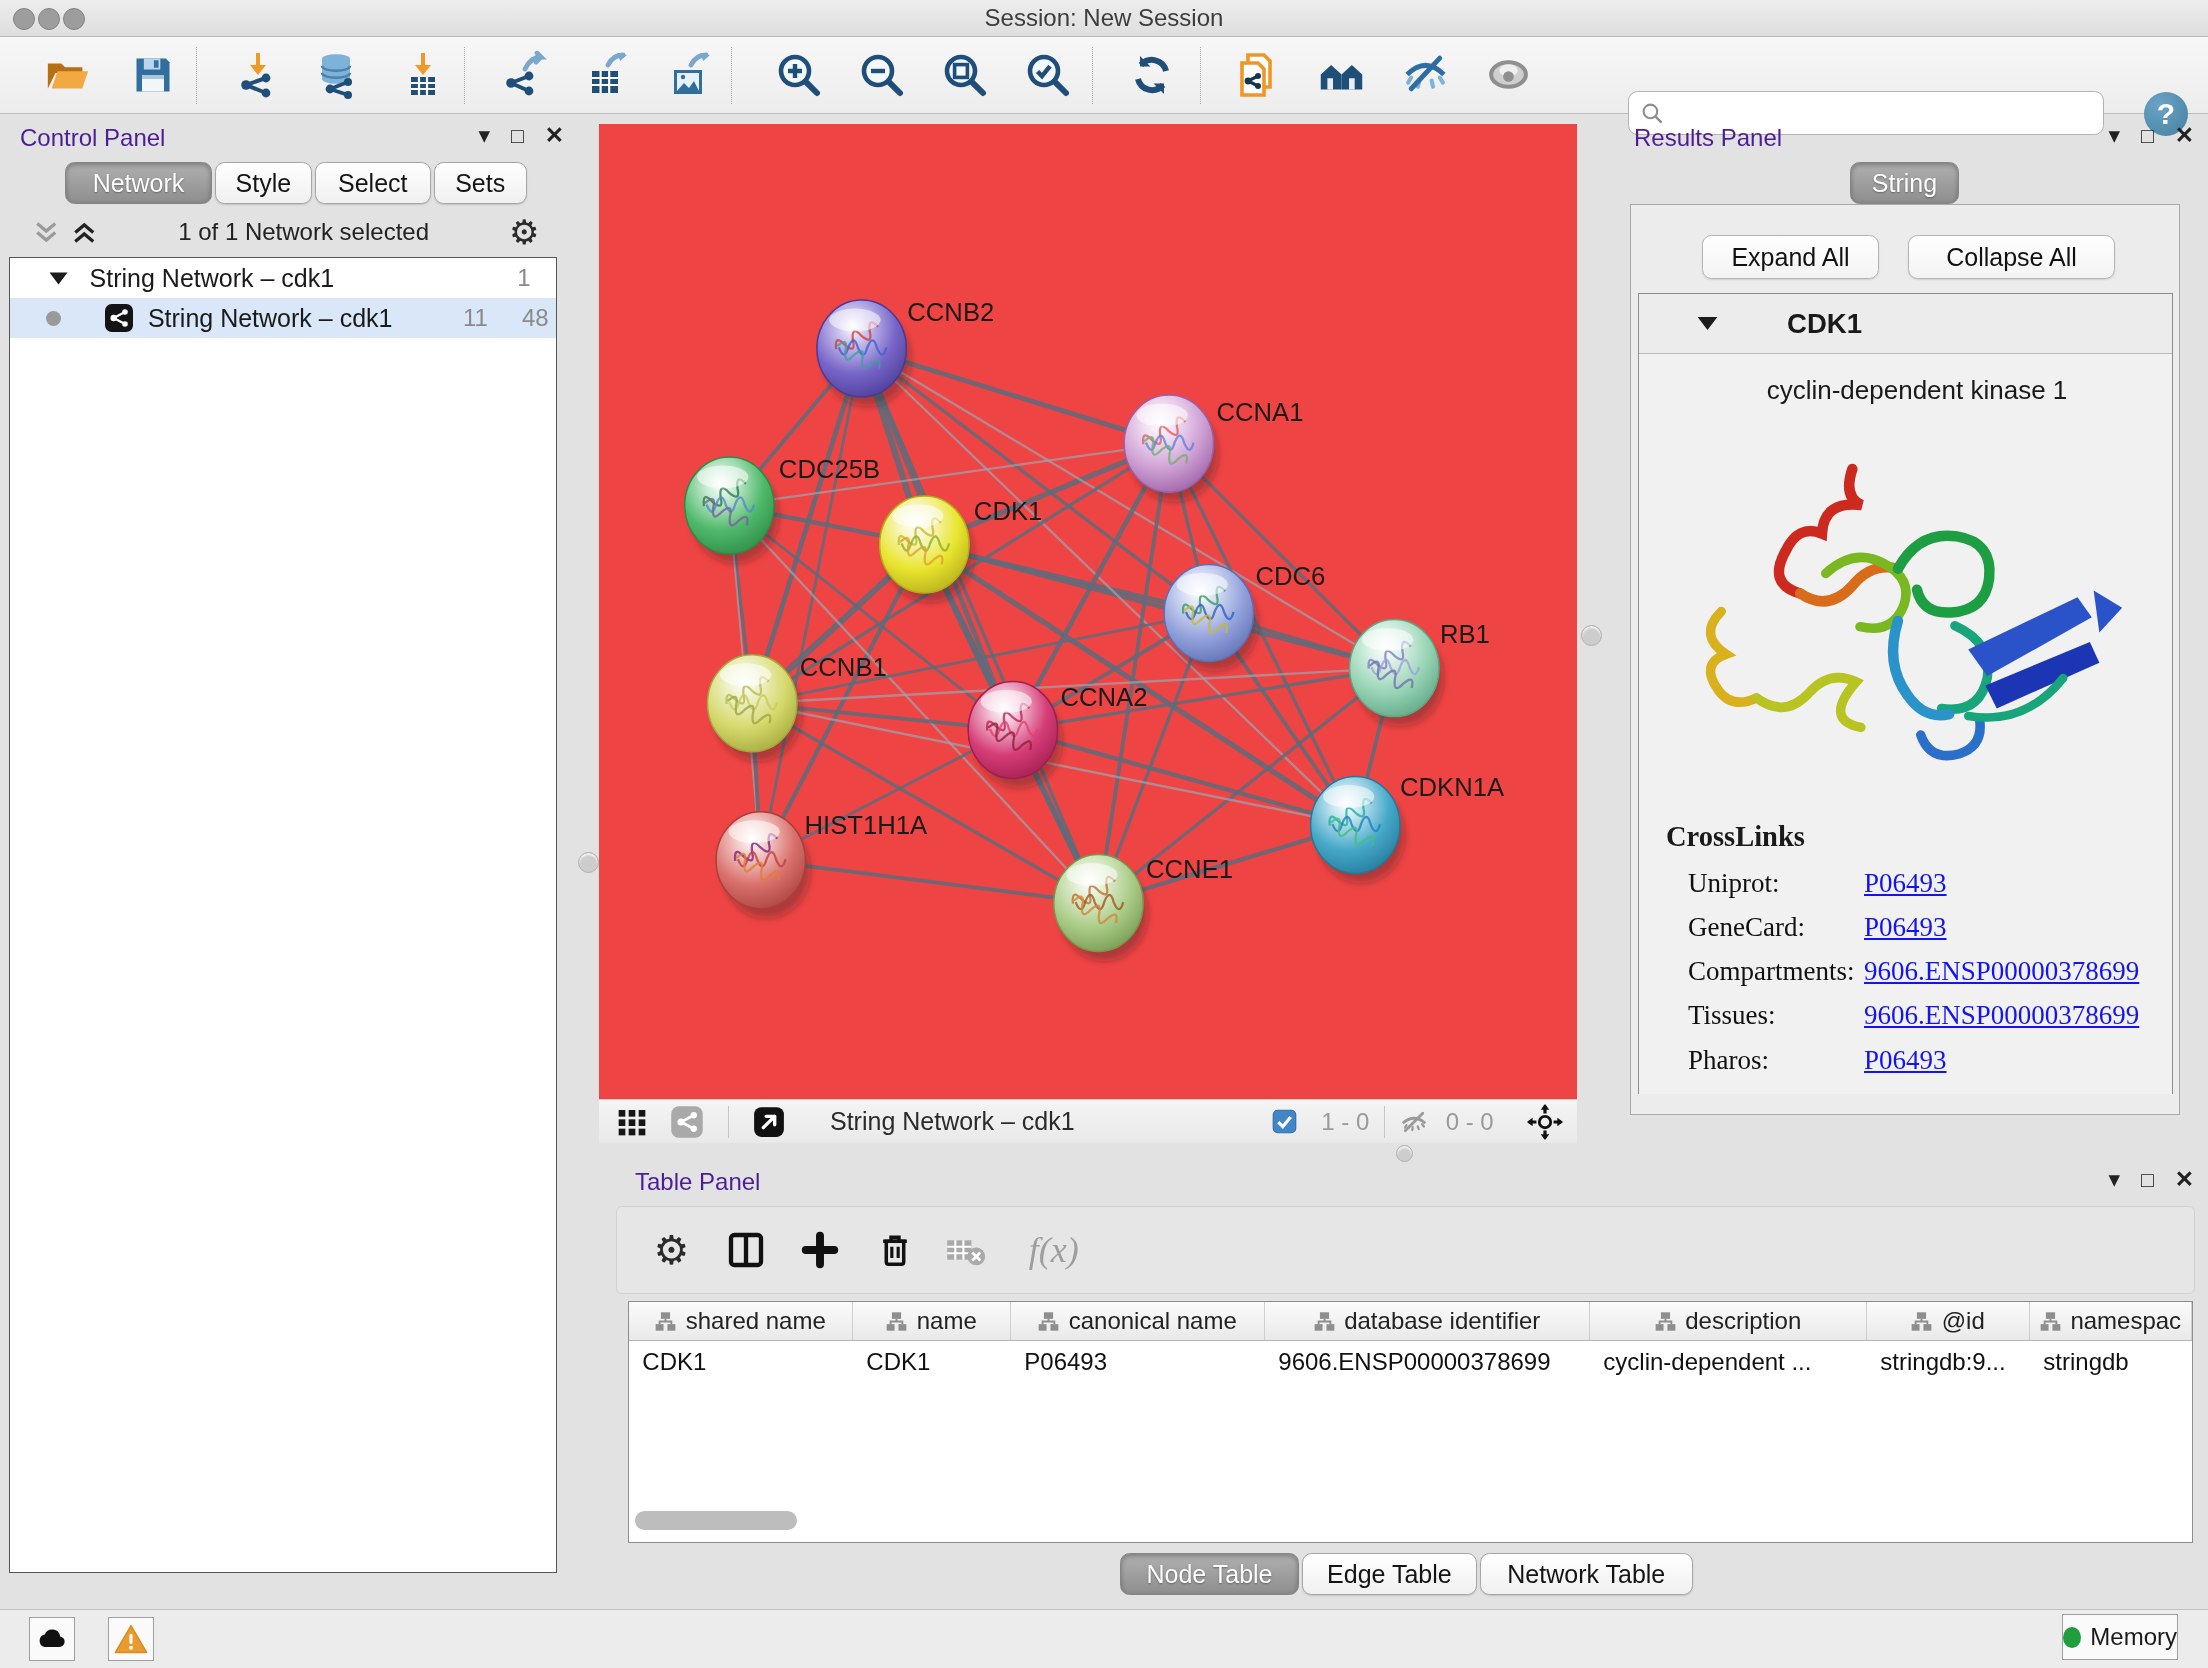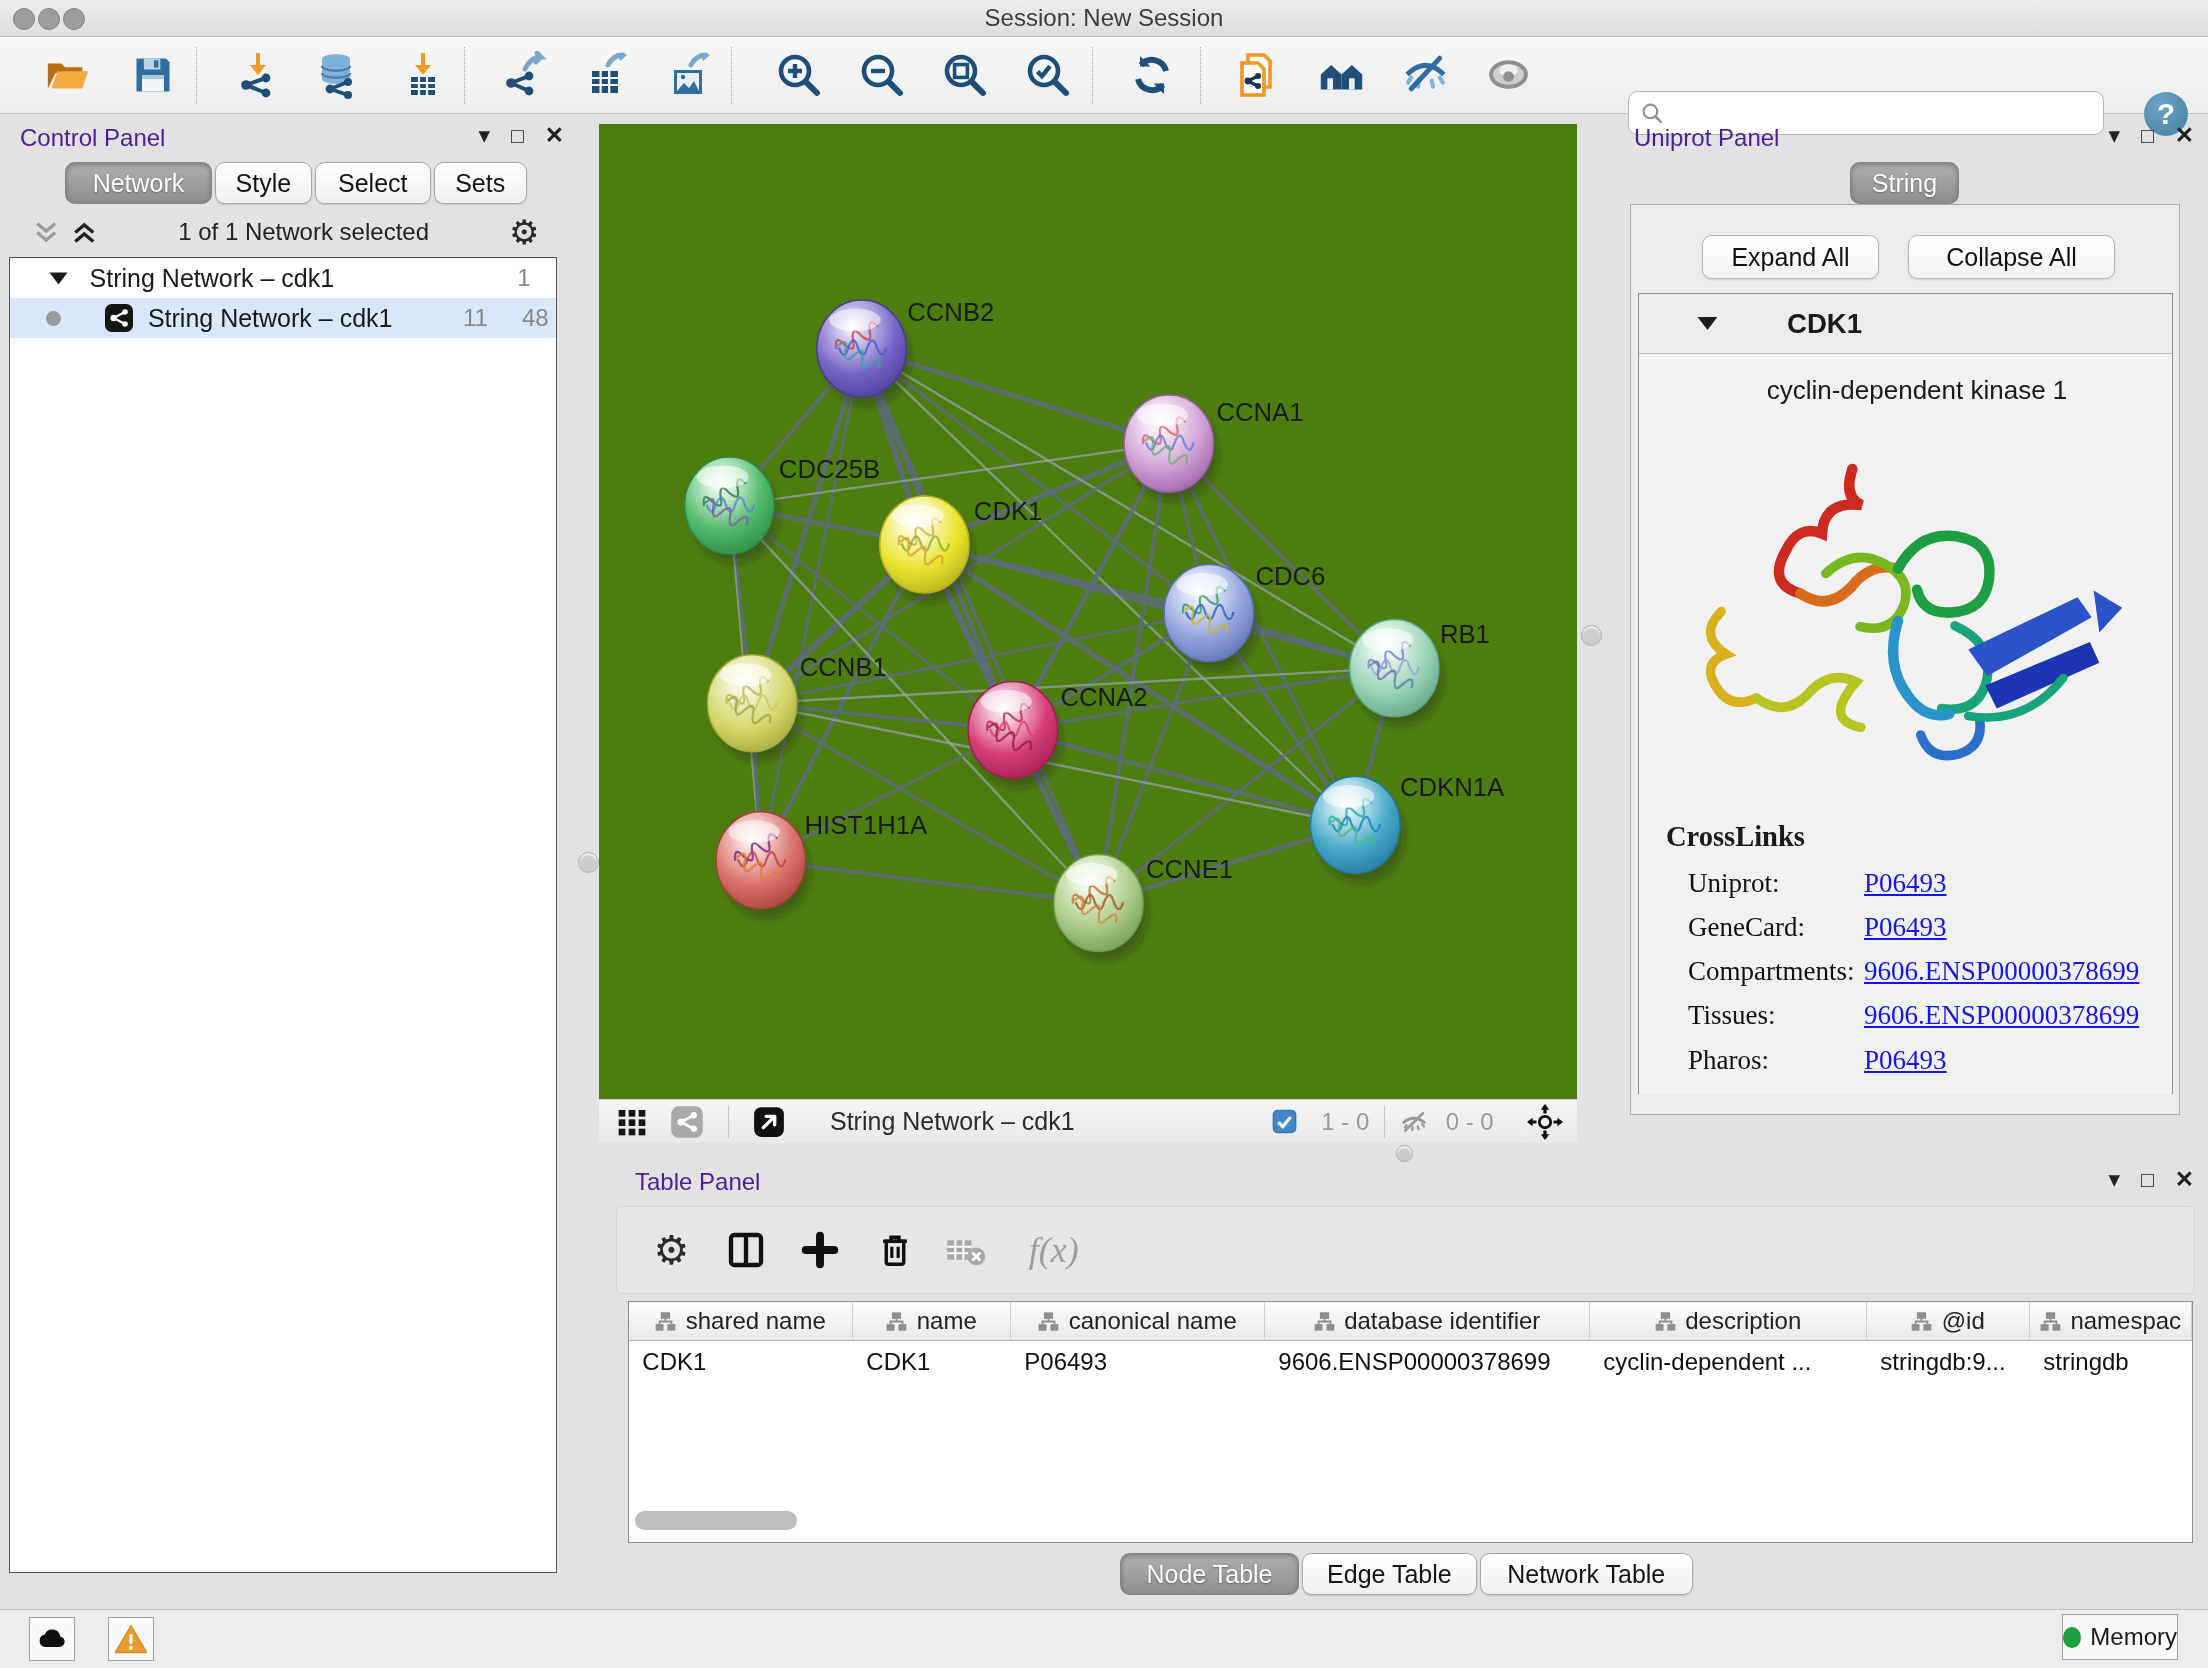--- a/index.html
+++ b/index.html
@@ -47,21 +47,21 @@
   
   .ctl-strip{left:8.6px;top:211px;width:548px;height:42px;display:flex;align-items:center;
              background:#e2e2e2;}
   .tree-box{left:8.6px;top:257px;width:548px;height:1316px;background:#fff;border:1.9px solid #555;
             box-sizing:border-box;}
   .tree-row{display:flex;align-items:center;height:40px;font-size:25px;}
   .tree-row.sel{background:#d9e7f8;}
   .tcount{color:#8a8a8a;}
 
   
-  .net-canvas{left:599px;top:124px;width:978px;height:975px;background:#4d7c0f;}
+  .net-canvas{left:599px;top:124px;width:978px;height:975px;background:#ef4444;}
   .net-bar{left:599px;top:1099px;width:978px;height:43px;background:linear-gradient(#f4f4f4,#e9e9e9);
            border-top:1px solid #cbcbcb;display:flex;align-items:center;}
   .nb-sep{width:0;height:32px;border-left:1px solid #c6c6c6;}
   .nb-txt{font-size:25px;color:#2b2b2b;}
   .nb-count{font-size:24px;color:#9a9a9a;}
 
   
   .res-outer{left:1630px;top:204px;width:550px;height:911px;background:#ececec;border:1px solid #a9a9a9;
              box-sizing:border-box;}
   .res-sec{left:1638px;top:293px;width:535px;height:801px;border:1px solid #8d8d8d;background:#f1f1f1;
@@ -584,21 +584,21 @@
     </svg>
     <span class="nb-count" style="margin-left:17px">0 - 0</span>
     <svg width="38" height="38" viewBox="0 0 40 40" style="margin-left:32px;margin-right:13.3px">
       <circle cx="20" cy="20" r="6" fill="none" stroke="#111" stroke-width="3"></circle>
       <path d="M20 3 v8 M20 29 v8 M3 20 h8 M29 20 h8" stroke="#111" stroke-width="3.4"></path>
       <path d="M20 1 l-4.5 6 h9 Z M20 39 l-4.5-6 h9 Z M1 20 l6-4.5 v9 Z M39 20 l-6-4.5 v9 Z" fill="#111"></path>
     </svg>
   </div>
 
   <div class="abs" style="left:1634px;top:124px;">
-    <span class="panel-title">Uniprot Panel</span>
+    <span class="panel-title">Results Panel</span>
   </div>
   <div class="abs panel-ctrls" style="left:2089px;top:124px;width:105px;justify-content:flex-end;">
     <span class="pc">▾</span>
     <span class="pc box">□</span>
     <span class="pc x">✕</span>
   </div>
   <span class="abs tab active" style="left:1850px;top:162px;width:107px;">String</span>
 
   <div class="abs res-outer"></div>
   <span class="abs btn" style="left:1702px;top:235px;width:175px;">Expand All</span>

